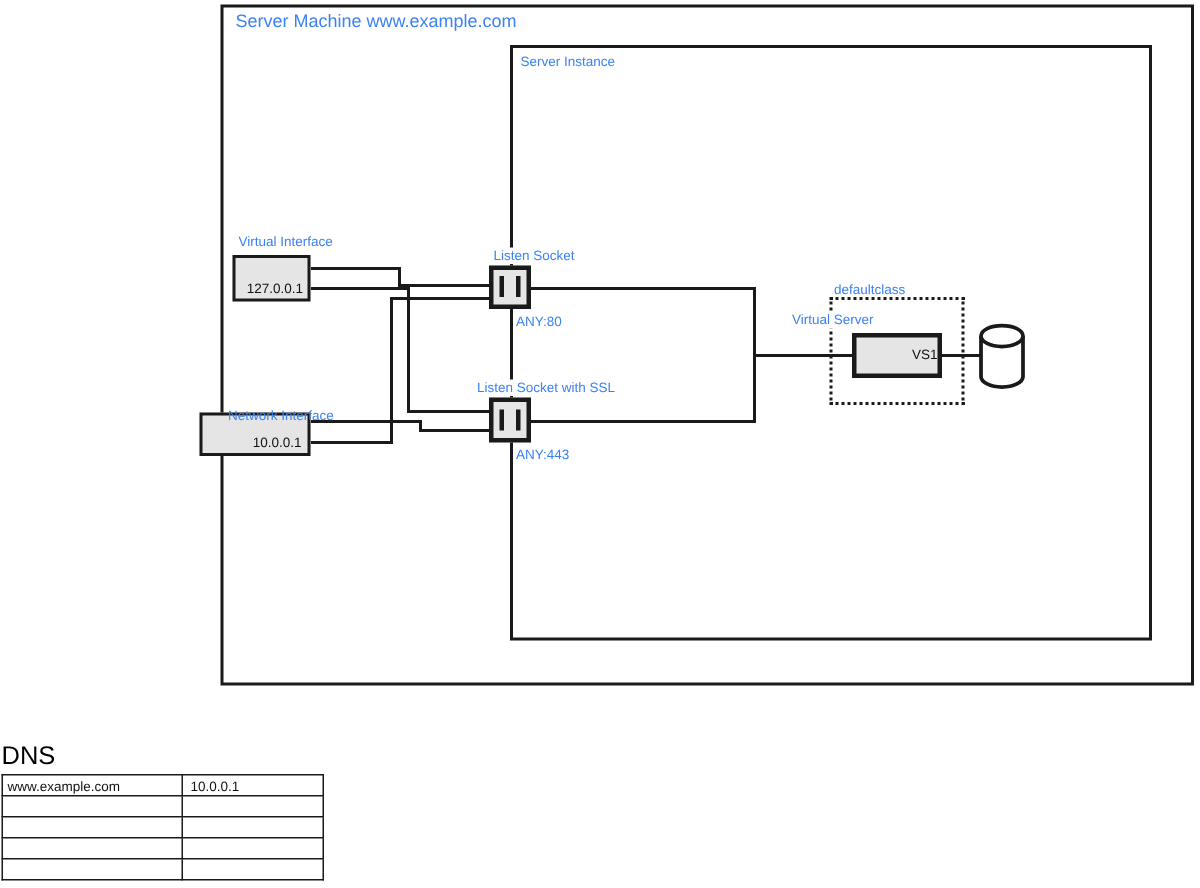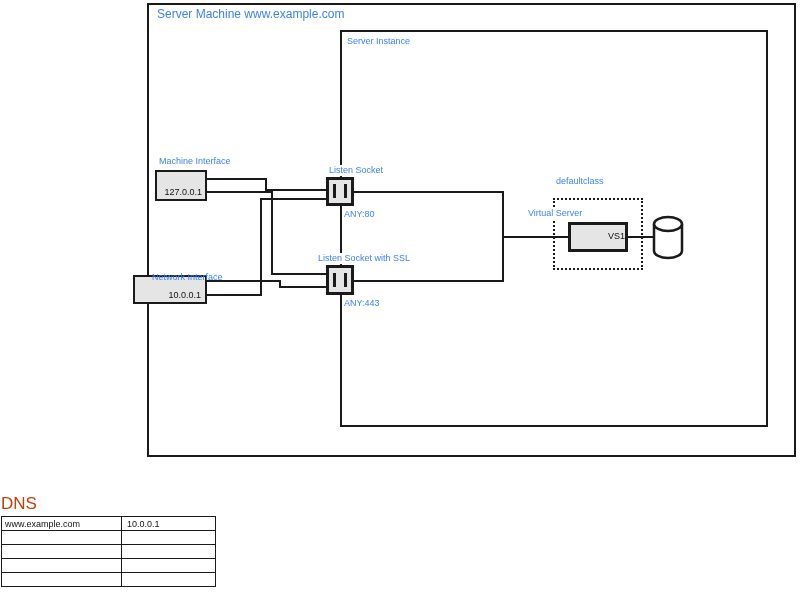--- a/index.html
+++ b/index.html
@@ -16,21 +16,21 @@
   #machine-title { font-size:12px; line-height:14px; }
   #svg-lines { position:absolute; left:0; top:0; z-index:2; }
   #dotted-box { position:absolute; box-sizing:border-box; border:2px dotted #1a1a1a; z-index:3; }
   .node { z-index:4; }
   .addr { position:absolute; right:3px; bottom:2px; font-size:9px; white-space:nowrap; }
   .socket-bar { position:absolute; top:4px; width:3px; height:14px; background:#1a1a1a; }
   #vs1-box { text-align:right; font-size:9px; line-height:23px; }
   #cyl-svg { position:absolute; left:650px; top:213px; z-index:5; }
   #dns-heading {
     position:absolute; left:1px; top:495px;
-    font-size:17px; line-height:18px; color:#c2410c; letter-spacing:0px;
+    font-size:17px; line-height:18px; color:#000000; letter-spacing:0px;
   }
   #dns-table {
     position:absolute; left:1px; top:516px;
     border-collapse:collapse; table-layout:fixed;padding-left:36px;
   }
   #dns-table td {
     border:1px solid #1a1a1a; height:13px; padding:0;
     font-size:9px; vertical-align:middle; overflow:hidden;
   }
   #dns-table td.c-host { width:116px; padding-left:3px; }
@@ -53,26 +53,26 @@
       <path d="M207 192 H272 V274 H328"></path>
       <path d="M207 295 H261 V199 H328"></path>
       <path d="M207 281 H280 V287 H328"></path>
       <path d="M352 192 H503 V281 H352"></path>
       <path d="M503 237 H570"></path>
       <path d="M626 237 H656"></path>
     </g>
   </svg>
 
   <div id="dotted-box" style="left:553px; top:198px; width:90px; height:72px;"></div>
-  <div class="lbl" style="left:556px; top:176px;text-align:right;">defaultclass</div>
+  <div class="lbl" style="left:556px; top:188px;text-align:right;">defaultclass</div>
 
   <div class="box whitebox node" style="left:155px; top:170px; width:52px; height:31px;">
     <span class="addr">127.0.0.1</span>
   </div>
-  <div class="lbl" style="left:159px; top:156px;">Machine Interface</div>
+  <div class="lbl" style="left:159px; top:156px;">Virtual Interface</div>
 
   <div class="box whitebox node" style="left:133px; top:275px; width:74px; height:29px;">
     <span class="addr" style="right:4px;">10.0.0.1</span>
   </div>
   <div class="lbl" style="left:152px; top:272px;">Network Interface</div>
 
   <div class="box whitebox thick node" style="left:326px; top:177px; width:28px; height:29px;">
     <span class="socket-bar" style="left:4px;"></span>
     <span class="socket-bar" style="right:4px;"></span>
   </div>

